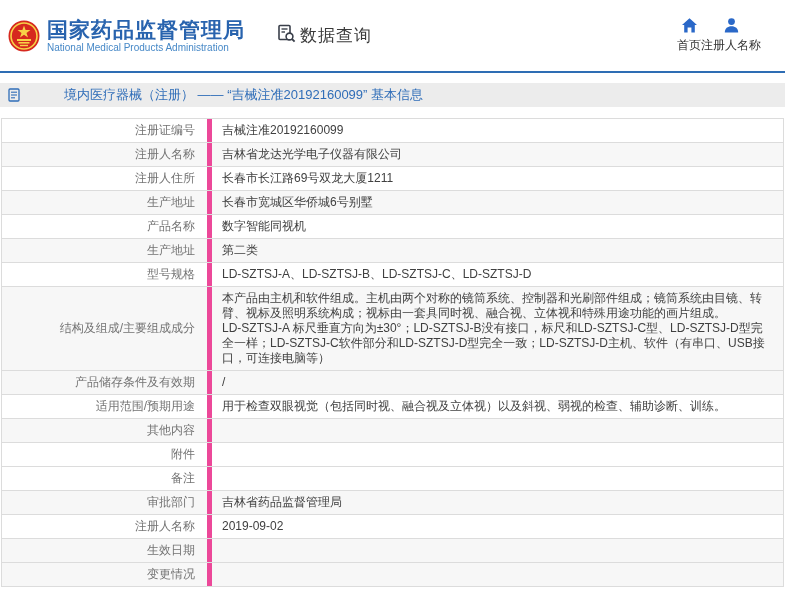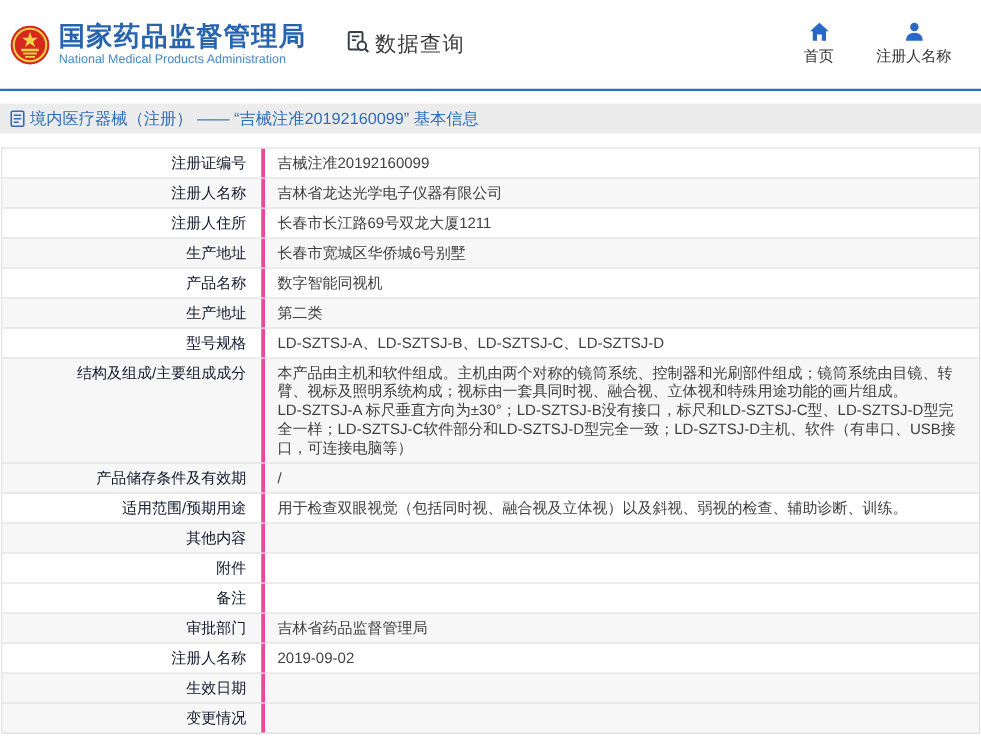--- a/index.html
+++ b/index.html
@@ -22,55 +22,55 @@
   .agency-titles { margin-left: 7px; }
   .agency-cn {
     font-size: 21px; font-weight: bold; color: #2863ae;
     letter-spacing: 1px; line-height: 24px;
   }
   .agency-en { font-size: 10px; color: #4688c7; line-height: 12px; }
   .module { display: flex; align-items: flex-start; margin-left: 32px; }
   .module-icon { width: 19px; height: 19px; margin-right: 4px; }
   .module-title { font-size: 17px; color: #3a3a3a; letter-spacing: 1px; }
   .header-spacer { flex: 1; }
-  .nav { display: flex; align-items: center; gap: 34px; margin-right: 6px; }
+  .nav { display: flex; align-items: center; margin-right: 6px; }
   .nav-item {
     display: flex; flex-direction: column; align-items: center;
     cursor: pointer; text-decoration: none;
   }
   .nav-icon { width: 17px; height: 17px; margin-bottom: 3px; }
   .nav-label { font-size: 12px; color: #333333; white-space: nowrap; }
 
   .top-divider { height: 2px; background: #2e6db4; }
 
   
   .crumb-gap { height: 10px; background: #ffffff; }
   .breadcrumb {
     height: 24px; background: #ececec;
-    display: flex; align-items: center; padding: 0 8px;
+    display: flex; align-items: center; padding: 0 8px; gap: 40px;
   }
   .crumb-icon { width: 12px; height: 14px; margin-right: 4px; flex: 0 0 auto; }
   .crumb-text { font-size: 13px; color: #2f6db8; }
 
   .table-gap { height: 11px; background: #ffffff; }
 
   
   .info-table {
     margin: 0 1px; border: 1px solid #dcdcdc; border-bottom: none;
   }
   .t-row {
     display: flex; border-bottom: 1px solid #dcdcdc; background: #ffffff;
   }
   .t-row.alt { background: #f7f7f7; }
   .t-label {
     width: 210px; flex: 0 0 auto;
-    border-right: 3px solid #ec4899;
+    border-right: 5px solid #ec4899;
     text-align: right; padding: 4px 12px 4px 6px;
-    font-size: 12px; color: #0f172a; line-height: 15px;
-    display: flex; justify-content: flex-end; align-items: flex-start; gap: 3px;
+    font-size: 12px; color: #737373; line-height: 15px;
+    display: flex; justify-content: flex-end; align-items: center; gap: 3px;
   }
   .t-label .lbl-txt { display: inline-block; padding-top: 0; }
   .t-value {
     flex: 1; padding: 4px 10px; font-size: 12px; color: #404040;
     line-height: 15px; white-space: pre-line; min-height: 22px;
   }
 </style>
 </head>
 <body>
 

